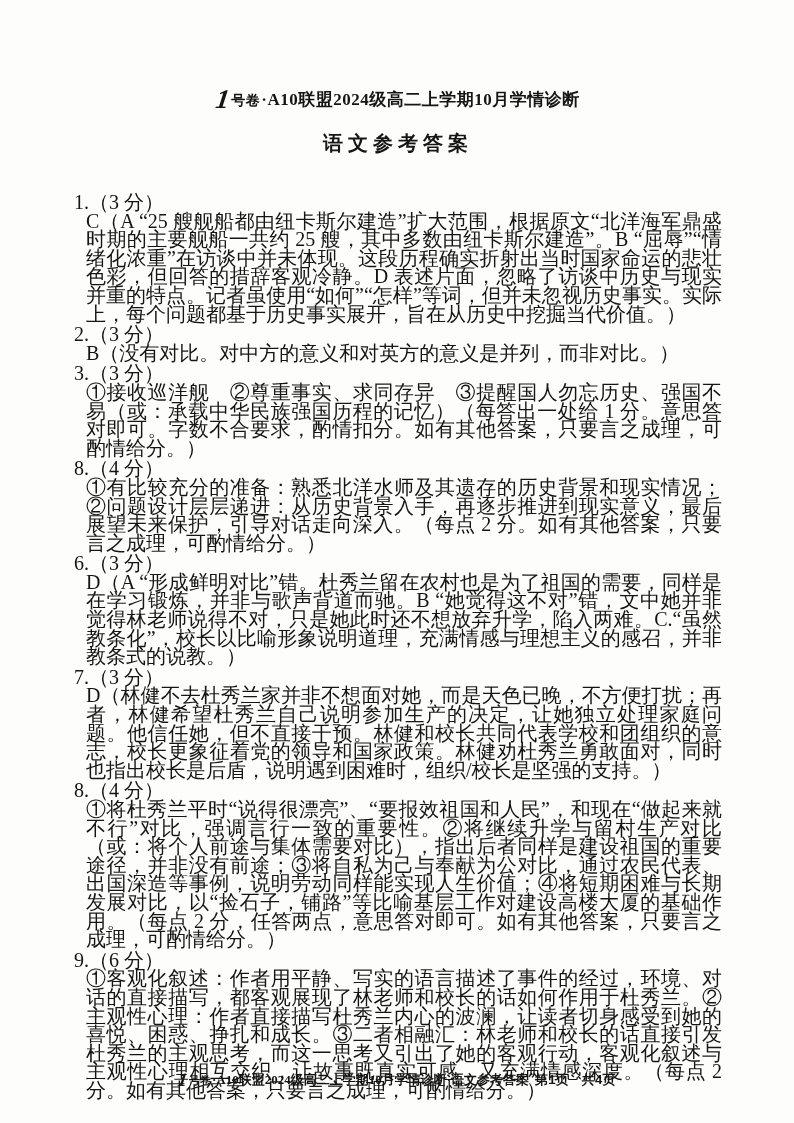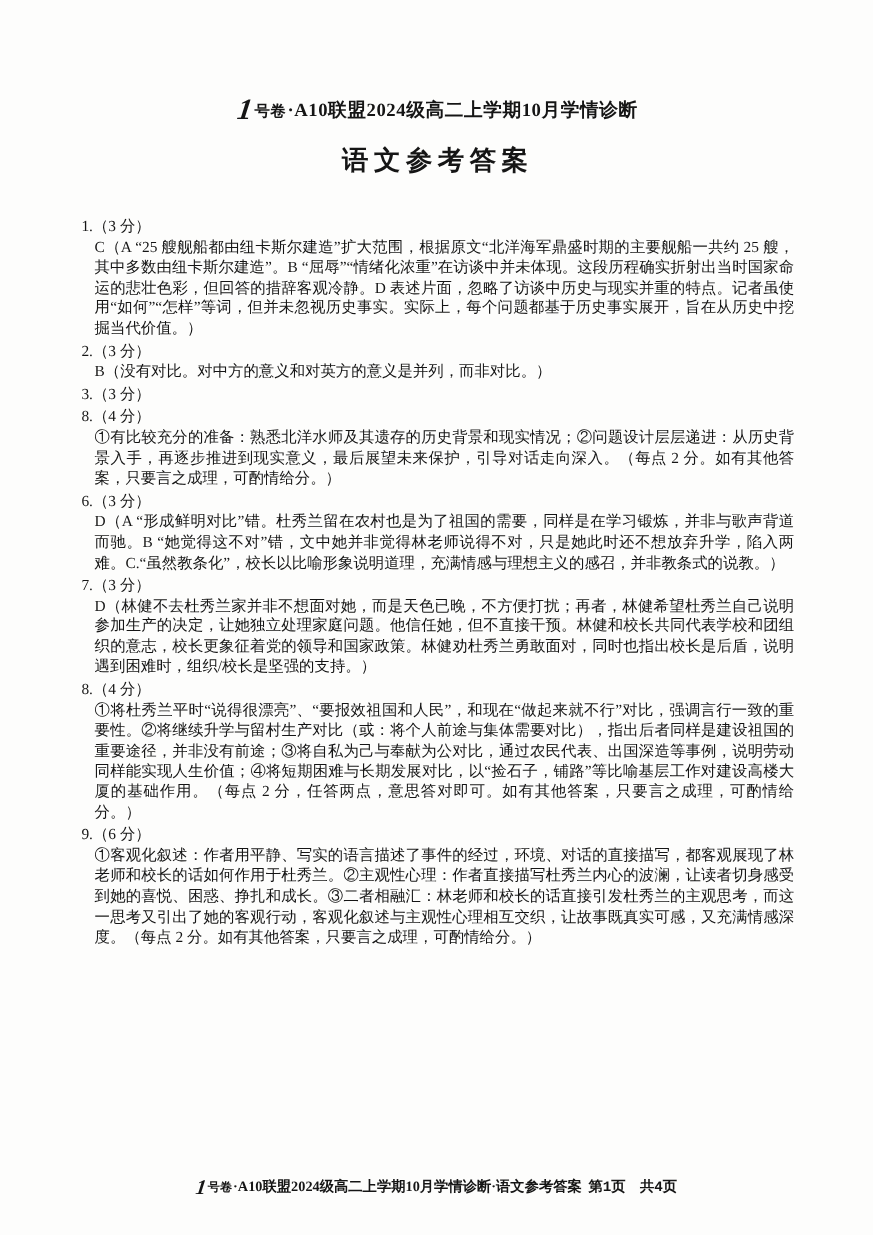--- a/index.html
+++ b/index.html
@@ -33,27 +33,27 @@
     transform: skewX(-8deg);
     display: inline-block;
   }
   .logo-script {
     font-weight: bold;
     font-size: 14px;
     margin-right: 1px;
   }
   .subtitle {
     font-weight: bold;
-    font-size: 24px;
+    font-size: 20px;
     letter-spacing: 5px;
     margin-top: 17px;
   }
   .body-area {
     margin-top: 36px;
-    font-size: 14px;
+    font-size: 20px;
     line-height: 18.6px;
     text-align: justify;
   }
   .item { margin-bottom: 2px; }
   .item-label { white-space: nowrap; }
   .item-content { margin-left: 12px; }
   .footer {
     position: absolute;
     left: 0;
     right: 0;
@@ -85,20 +85,21 @@
     <div class="item-content">C（A “25 艘舰船都由纽卡斯尔建造”扩大范围，根据原文“北洋海军鼎盛时期的主要舰船一共约 25 艘，其中多数由纽卡斯尔建造”。B “屈辱”“情绪化浓重”在访谈中并未体现。这段历程确实折射出当时国家命运的悲壮色彩，但回答的措辞客观冷静。D 表述片面，忽略了访谈中历史与现实并重的特点。记者虽使用“如何”“怎样”等词，但并未忽视历史事实。实际上，每个问题都基于历史事实展开，旨在从历史中挖掘当代价值。）</div>
   </div>
 
   <div class="item">
     <div class="item-label">2.（3 分）</div>
     <div class="item-content">B（没有对比。对中方的意义和对英方的意义是并列，而非对比。）</div>
   </div>
 
   <div class="item">
     <div class="item-label">3.（3 分）</div>
+    <div class="item-content">①接收巡洋舰　②尊重事实、求同存异　③提醒国人勿忘历史、强国不易（或：承载中华民族强国历程的记忆）（每答出一处给 1 分。意思答对即可。字数不合要求，酌情扣分。如有其他答案，只要言之成理，可酌情给分。）</div>
   </div>
 
   <div class="item">
     <div class="item-label">8.（4 分）</div>
     <div class="item-content">①有比较充分的准备：熟悉北洋水师及其遗存的历史背景和现实情况；②问题设计层层递进：从历史背景入手，再逐步推进到现实意义，最后展望未来保护，引导对话走向深入。（每点 2 分。如有其他答案，只要言之成理，可酌情给分。）</div>
   </div>
 
   <div class="item">
   </div>
 

